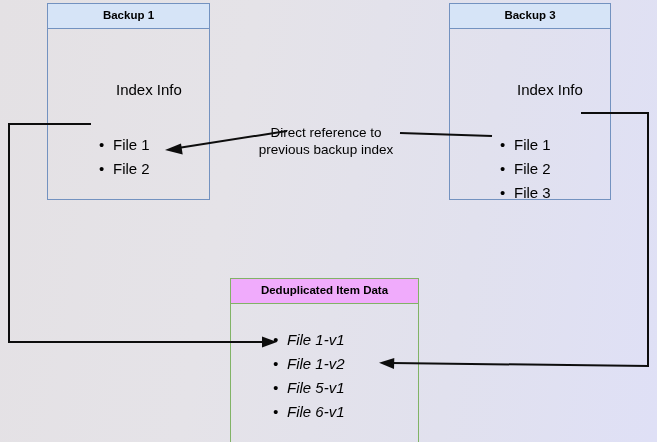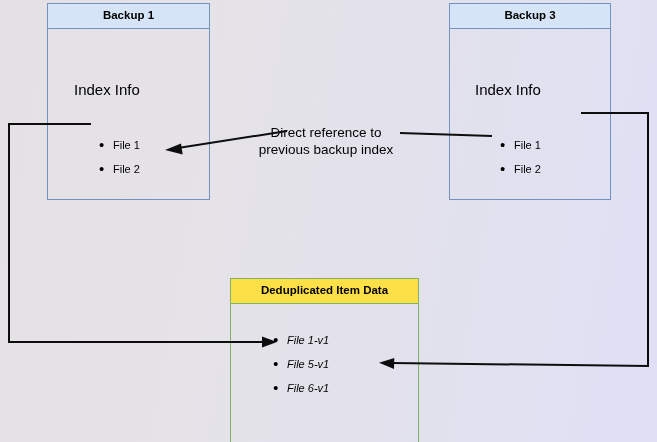--- a/index.html
+++ b/index.html
@@ -54,40 +54,41 @@
     background: #d6e4f7;
     border-bottom-color: #7392c0;
   }
 
   
   .node.green {
     border-color: #81b366;
     background: transparent;
   }
   .node.green .node-header {
-    background: #fde047;
+    background: #f0abfc;
     border-bottom-color: #81b366;
   }
 
   
   .index-title {
     position: absolute;
     font-size: 15px;
     color: #000;
     white-space: nowrap;
+    margin-left: 42px;
   }
   .file-list {
     position: absolute;
     margin: 0;
     padding: 0;
     list-style: none;
   }
   .file-list li {
     position: relative;
-    font-size: 11px;
+    font-size: 15px;
     line-height: 24px;
     color: #000;
     padding-left: 14px;
     white-space: nowrap;
   }
   .file-list li::before {
     content: "\2022";
     position: absolute;
     left: 0;
     top: 0;
@@ -143,29 +144,31 @@
     </div>
   </div>
 
   <div class="node blue" style="left:449px; top:3px; width:162px; height:197px;">
     <div class="node-header">Backup 3</div>
     <div class="node-body" style="height:172px;">
       <div class="index-title" style="left:25px; top:52px;">Index Info</div>
       <ul class="file-list" style="left:50px; top:104px;">
         <li>File 1</li>
         <li>File 2</li>
+        <li>File 3</li>
       </ul>
     </div>
   </div>
 
   <div class="node green" style="left:230px; top:278px; width:189px; height:167px;">
     <div class="node-header">Deduplicated Item Data</div>
     <div class="node-body" style="height:142px;">
       <ul class="file-list" style="left:42px; top:24px;font-style:italic;">
         <li>File 1-v1</li>
+        <li>File 1-v2</li>
         <li>File 5-v1</li>
         <li>File 6-v1</li>
       </ul>
     </div>
   </div>
 
   <div class="caption" style="left:252px; top:124px; width:148px;">Direct reference to
 previous backup index</div>
 
   <svg id="connectors" viewBox="0 0 657 442" width="657" height="442">

